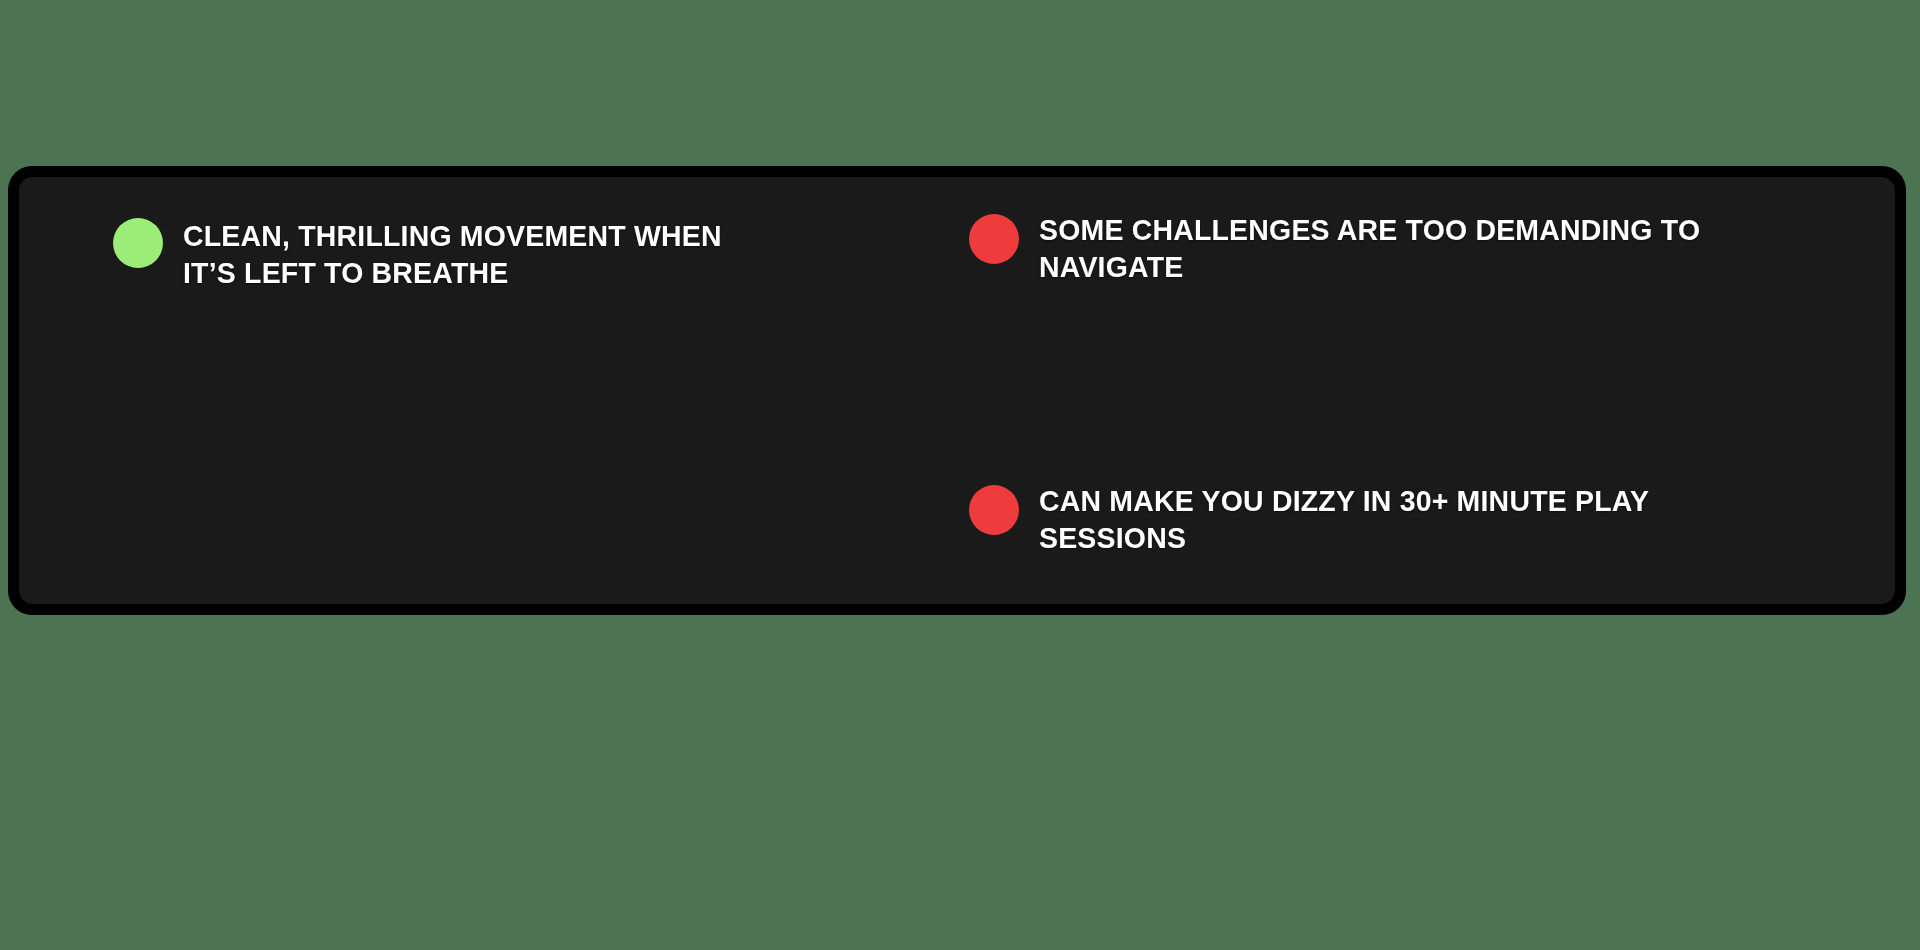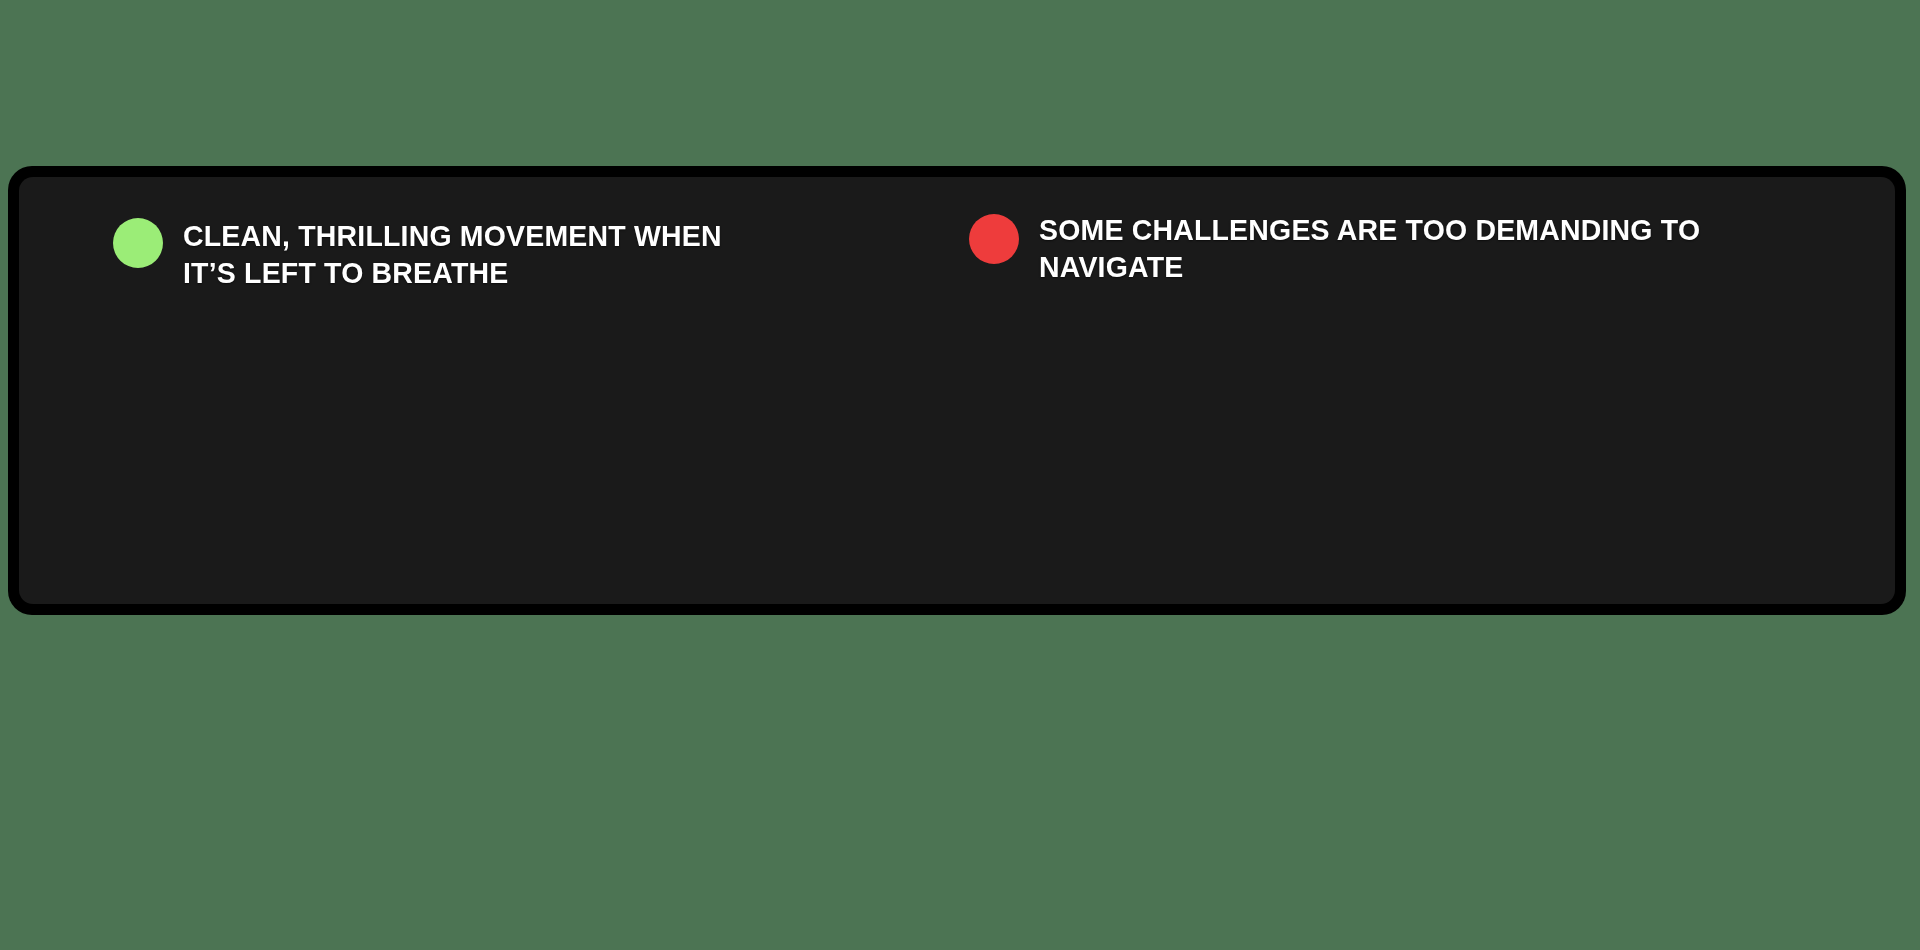--- a/index.html
+++ b/index.html
@@ -117,20 +117,24 @@
 
       </div>
 
       <div class="procon-col col-cons">
 
         <div class="procon-item">
           <span class="bullet con" style="background: rgb(238, 60, 60);"></span>
           <span class="procon-text" style="color: rgb(255, 255, 255);">SOME CHALLENGES ARE TOO DEMANDING TO NAVIGATE</span>
         </div>
 
+        <div class="procon-item">
+          <span class="bullet con" style="background: rgb(238, 60, 60);"></span>
+          <span class="procon-text" style="color: rgb(255, 255, 255);">CAN MAKE YOU DIZZY IN 30+ MINUTE PLAY SESSIONS</span>
+        </div>
 
 
       </div>
 
     </div>
   </div>
 
 </div>
 
 </body></html>

